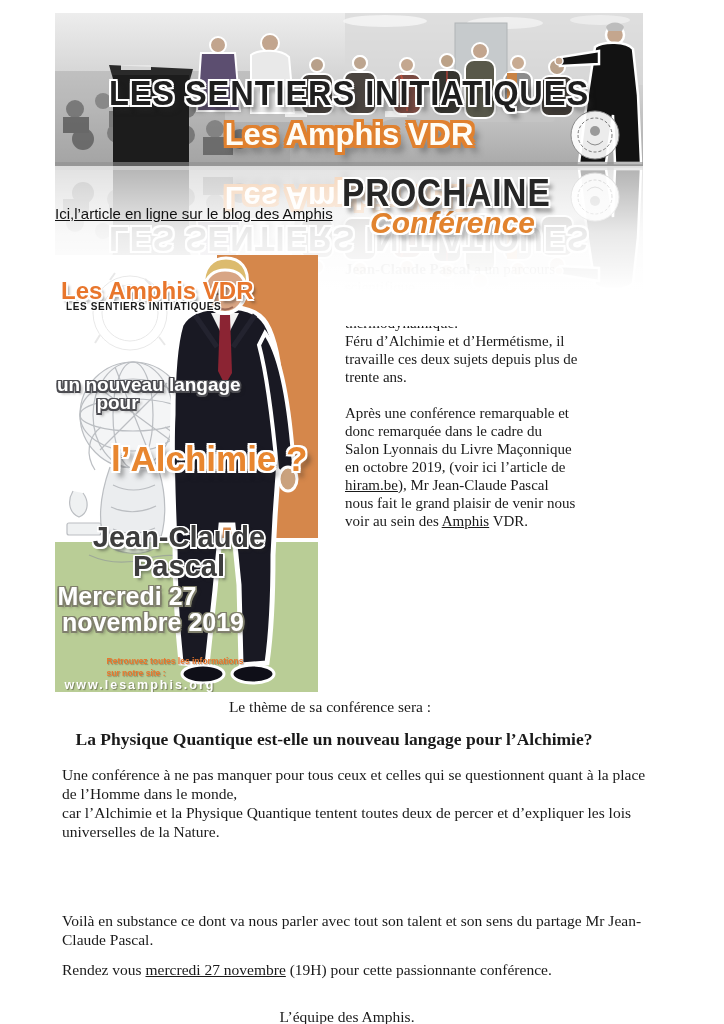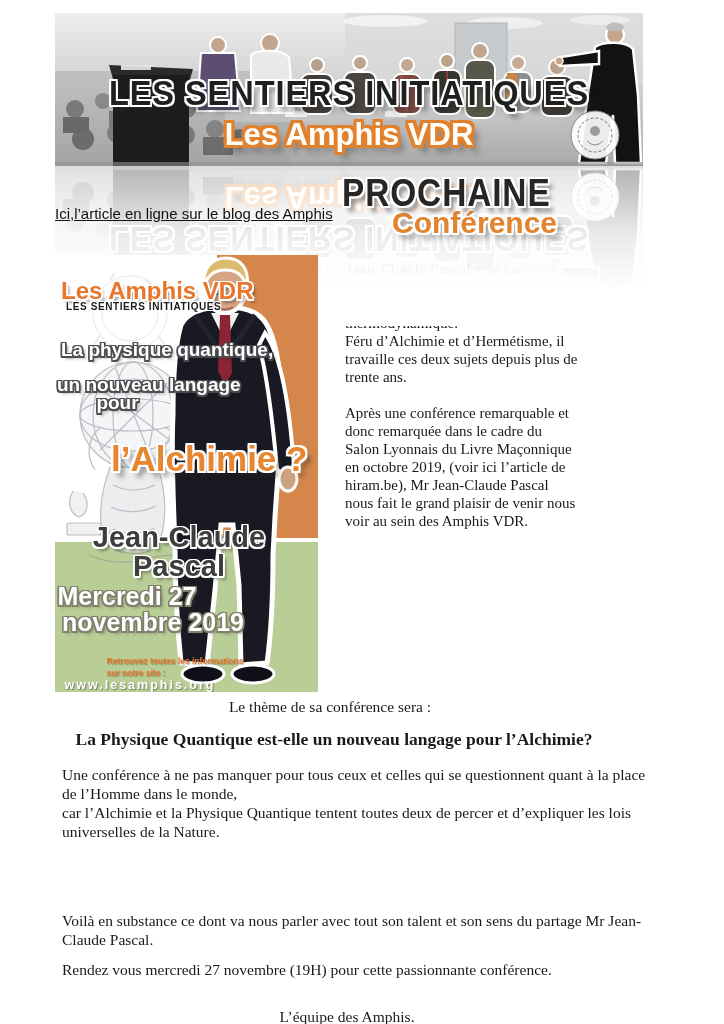--- a/index.html
+++ b/index.html
@@ -32,21 +32,21 @@
      transform:scaleY(-1);opacity:.5;z-index:1;}
   .banner-fade{left:55px;top:166px;width:588px;height:160px;z-index:3;
      background:linear-gradient(180deg,rgba(255,255,255,.35) 0%,rgba(255,255,255,.82) 42%,#fff 78%);}
 
   .blog-link{left:55px;top:205px;z-index:6;font-family:"Liberation Sans",sans-serif;
      font-size:15px;color:#111;text-decoration:underline;cursor:pointer;}
 
   .upcoming{left:342px;top:172px;z-index:6;font-family:"Liberation Sans",sans-serif;font-weight:bold;}
   .upcoming-l1{font-size:38px;color:#262626;letter-spacing:1px;transform:scaleX(.88);
      transform-origin:left center;white-space:nowrap;}
-  .upcoming-l2{margin-top:-9px;margin-left:50px;font-size:30px;color:#E2832E;white-space:nowrap;}
+  .upcoming-l2{margin-top:-9px;margin-left:28px;font-size:30px;color:#E2832E;white-space:nowrap;font-style:italic;}
 
   
   .poster{left:55px;top:255px;width:263px;height:437px;background:#fff;z-index:4;overflow:hidden;
      font-family:"Liberation Sans",sans-serif;font-weight:bold;}
   .band-orange{left:162px;top:0;width:101px;height:283px;background:#D5874B;}
   .block-green{left:0;top:287px;width:263px;height:150px;background:#B9CD96;}
   .poster .txt{position:absolute;white-space:nowrap;}
   .p-brand{left:6px;top:22px;font-size:24px;color:#E8762C;}
   .p-brand-sub{left:11px;top:46px;font-size:10px;color:#1b1b1b;letter-spacing:.6px;
      text-shadow:1px 1px 0 #fff,-1px -1px 0 #fff,1px -1px 0 #fff,-1px 1px 0 #fff;}
@@ -67,21 +67,21 @@
 
   
   .bio{left:345px;top:260px;width:332px;font-size:15px;line-height:18px;}
   .bio p{margin:0 0 18px 0;white-space:pre-line;}
   .bio a{color:#1a1a1a;}
   .theme-intro{left:0;top:698px;width:660px;text-align:center;font-size:15.5px;}
   .theme-title{left:0;top:729px;width:668px;text-align:center;font-size:17.5px;font-weight:bold;}
   .bodypara{left:62px;width:592px;font-size:15.5px;line-height:19px;white-space:pre-line;}
   .bp1{top:765px;} .bp2{top:848px;} .bp3{top:911px;} .bp4{top:960px;}
   .closing{left:0;top:992px;width:694px;text-align:center;font-size:15.5px;margin-top:16px;}
-  .ulink{color:#1a1a1a;cursor:pointer;margin-top:27px;}
+  .ulink{text-decoration:underline;color:#1a1a1a;cursor:pointer;margin-top:27px;}
 </style>
 </head>
 <body>
 
 <div id="page">
 
   <div class="abs banner" id="banner">
     <svg width="588" height="153" viewBox="0 0 588 153">
       <defs>
         <linearGradient id="bg" x1="0" y1="0" x2="0" y2="1">
@@ -353,21 +353,20 @@
         <ellipse cx="170" cy="34" rx="21" ry="24" fill="#d8a584" stroke="#fff" stroke-width="4"></ellipse>
         <path d="M149 32 C147 12 158 3 171 3 C185 3 195 13 192 32 C188 20 182 15 170 15
                  C158 15 152 21 149 32 Z" fill="#dcbb6e" stroke="#fff" stroke-width="3"></path>
         <path d="M160 40 Q163 38 166 40 M174 40 Q177 38 180 40" stroke="#6b5340" stroke-width="1.5" fill="none"></path>
         <path d="M162 52 Q170 57 178 52" stroke="#9c6a56" stroke-width="2" fill="none"></path>
       </g>
     </svg>
 
     <div class="txt p-brand ow1">Les Amphis VDR</div>
     <div class="txt p-brand-sub">LES SENTIERS INITIATIQUES</div>
-    <div class="txt p-t1 odark">La physique quantique,</div>
     <div class="txt p-t2 odark">un nouveau langage</div>
     <div class="txt p-t3 odark">pour</div>
     <div class="txt p-t4 ow2">l’Alchimie ?</div>
     <div class="txt p-sp1 ow1">Jean-Claude</div>
     <div class="txt p-sp2 ow1">Pascal</div>
     <div class="txt p-d1 ogray">Mercredi 27</div>
     <div class="txt p-d2 ogray">novembre 2019</div>
     <div class="txt p-i1">Retrouvez toutes les informations</div>
     <div class="txt p-i2">sur notre site :</div>
     <div class="txt p-web">www.lesamphis.org</div>

